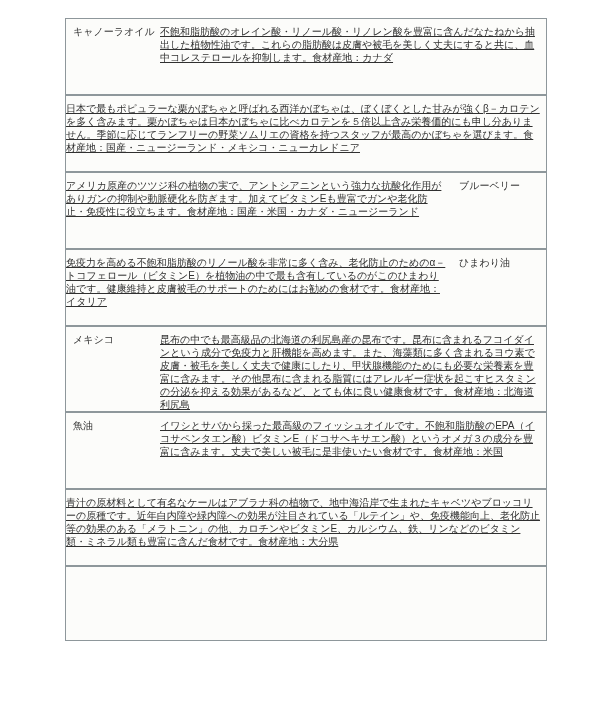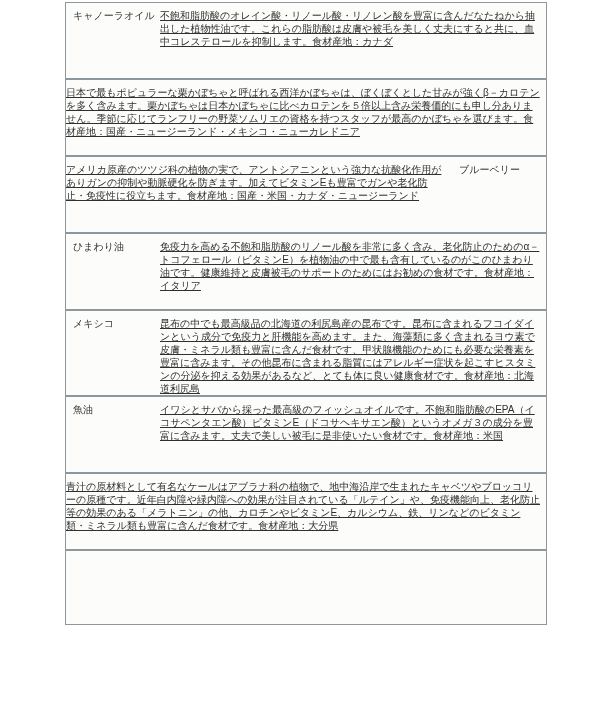--- a/index.html
+++ b/index.html
@@ -13,21 +13,21 @@
   .page {
     position: relative;
     width: 600px;
     height: 720px;
     overflow: hidden;
     background: #ffffff;
   }
   .ingredient-table {
     position: absolute;
     left: 65px;
-    top: 2px;
+    top: 18px;
     width: 482px;
     box-sizing: border-box;
     border: 1px solid #8e979b;
     background: #fcfcfa;
   }
   .ingredient-row {
     display: flex;
     min-height: 77px;
     box-sizing: border-box;
     border-bottom: 2px solid #8e979b;
@@ -70,27 +70,27 @@
       <div class="cell cell-desc">日本で最もポピュラーな栗かぼちゃと呼ばれる西洋かぼちゃは、ぼくぼくとした甘みが強くβ－カロテンを多く含みます。栗かぼちゃは日本かぼちゃに比べカロテンを５倍以上含み栄養価的にも申し分ありません。季節に応じてランフリーの野菜ソムリエの資格を持つスタッフが最高のかぼちゃを選びます。食材産地：国産・ニュージーランド・メキシコ・ニューカレドニア</div>
     </div>
 
     <div class="ingredient-row">
       <div class="cell cell-desc">アメリカ原産のツツジ科の植物の実で、アントシアニンという強力な抗酸化作用がありガンの抑制や動脈硬化を防ぎます。加えてビタミンEも豊富でガンや老化防止・免疫性に役立ちます。食材産地：国産・米国・カナダ・ニュージーランド</div>
       <div class="cell cell-name">ブルーベリー</div>
     </div>
 
 
     <div class="ingredient-row">
+      <div class="cell cell-desc">免疫力を高める不飽和脂肪酸のリノール酸を非常に多く含み、老化防止のためのα－トコフェロール（ビタミンE）を植物油の中で最も含有しているのがこのひまわり油です。健康維持と皮膚被毛のサポートのためにはお勧めの食材です。食材産地：イタリア</div>
       <div class="cell cell-name">ひまわり油</div>
-      <div class="cell cell-desc">免疫力を高める不飽和脂肪酸のリノール酸を非常に多く含み、老化防止のためのα－トコフェロール（ビタミンE）を植物油の中で最も含有しているのがこのひまわり油です。健康維持と皮膚被毛のサポートのためにはお勧めの食材です。食材産地：イタリア</div>
     </div>
 
     <div class="ingredient-row">
       <div class="cell cell-name">メキシコ</div>
-      <div class="cell cell-desc">昆布の中でも最高級品の北海道の利尻島産の昆布です。昆布に含まれるフコイダインという成分で免疫力と肝機能を高めます。また、海藻類に多く含まれるヨウ素で皮膚・ミネラル類も豊富に含んだ食材です、甲状腺機能のためにも必要な栄養素を豊富に含みます。その他昆布に含まれる脂質にはアレルギー症状を起こすヒスタミンの分泌を抑える効果があるなど、とても体に良い健康食材です。食材産地：北海道利尻島</div>
+      <div class="cell cell-desc">昆布の中でも最高級品の北海道の利尻島産の昆布です。昆布に含まれるフコイダインという成分で免疫力と肝機能を高めます。また、海藻類に多く含まれるヨウ素で皮膚・被毛を美しく丈夫で健康にしたり、甲状腺機能のためにも必要な栄養素を豊富に含みます。その他昆布に含まれる脂質にはアレルギー症状を起こすヒスタミンの分泌を抑える効果があるなど、とても体に良い健康食材です。食材産地：北海道利尻島</div>
     </div>
 
     <div class="ingredient-row">
       <div class="cell cell-name">魚油</div>
       <div class="cell cell-desc">イワシとサバから採った最高級のフィッシュオイルです。不飽和脂肪酸のEPA（イコサペンタエン酸）ビタミンE（ドコサヘキサエン酸）というオメガ３の成分を豊富に含みます。丈夫で美しい被毛に是非使いたい食材です。食材産地：米国</div>
     </div>
 
     <div class="ingredient-row">
       <div class="cell cell-desc">青汁の原材料として有名なケールはアブラナ科の植物で、地中海沿岸で生まれたキャベツやブロッコリーの原種です。近年白内障や緑内障への効果が注目されている「ルテイン」や、免疫機能向上、老化防止等の効果のある「メラトニン」の他、カロチンやビタミンE、カルシウム、鉄、リンなどのビタミン類・ミネラル類も豊富に含んだ食材です。食材産地：大分県</div>
     </div>

